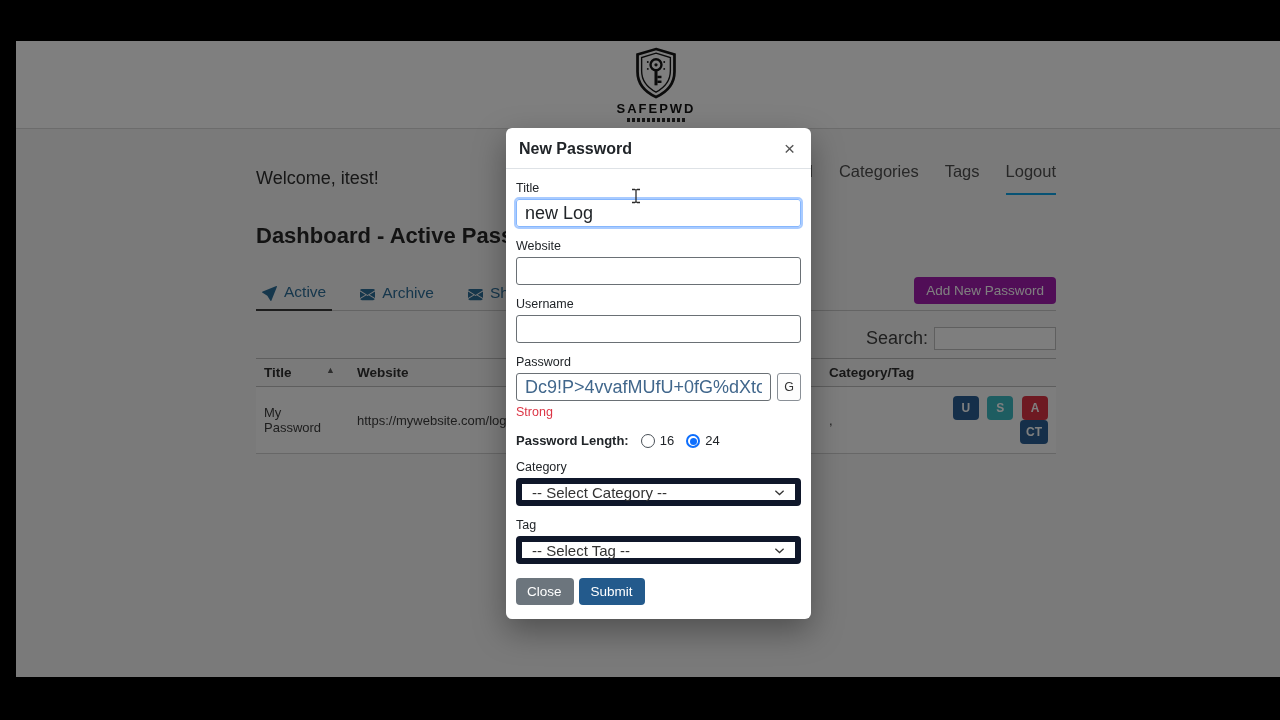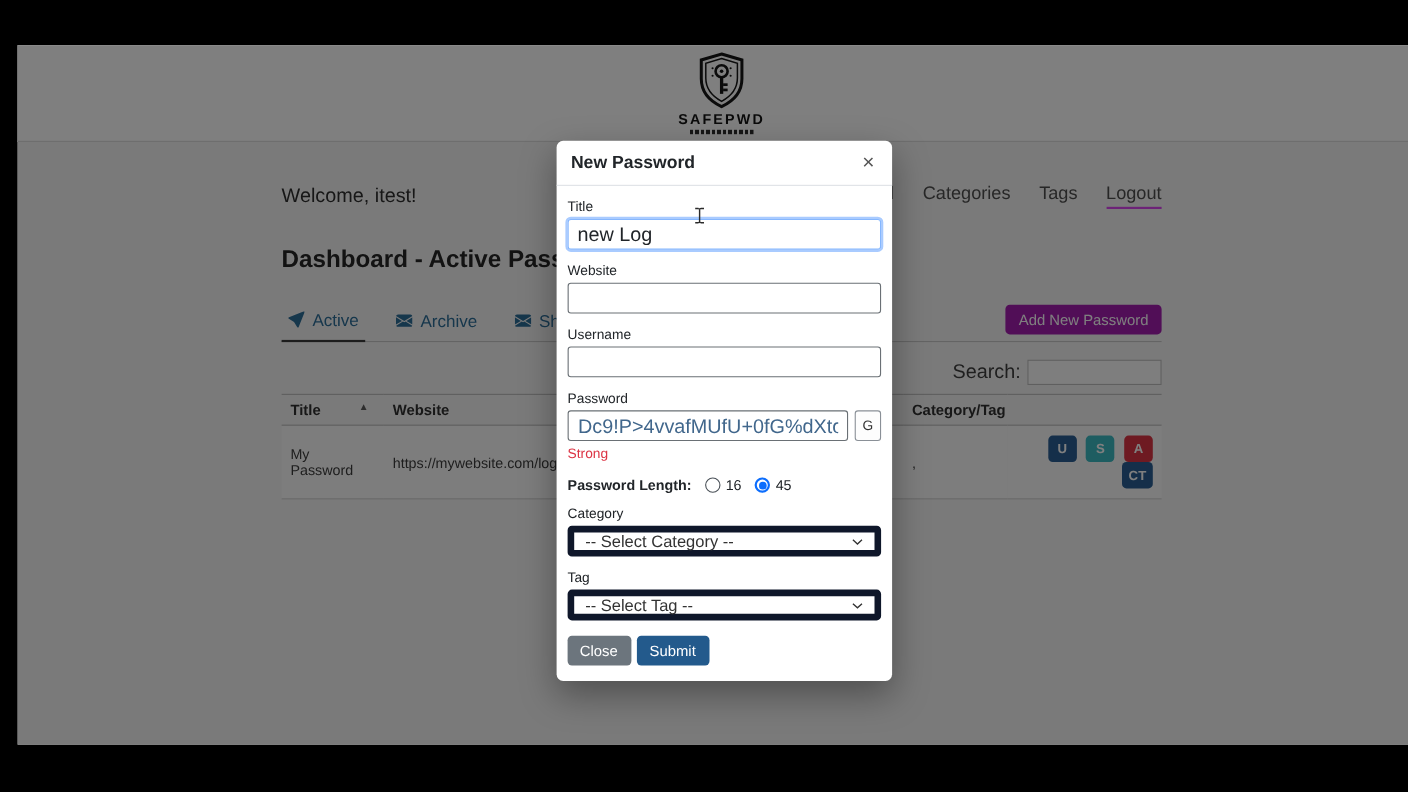--- a/index.html
+++ b/index.html
@@ -14,26 +14,26 @@
   .brand-tagline { width:58px; height:4px; margin-top:2px;
     background:repeating-linear-gradient(90deg,#2a2a2a 0 3px,transparent 3px 5px); }
 
   
   .container { width:800px; margin:0 auto; }
 
   .welcome-row { margin-top:34px; display:flex; justify-content:space-between; align-items:center; height:30px; }
   .welcome-text { font-size:18px; color:#2e2e2e; }
   .top-nav { display:flex; gap:26px; font-size:16.5px; color:#4f4f4f; }
   .top-nav span { cursor:pointer; }
-  .nav-logout { border-bottom:2px solid #d946ef; padding-bottom:2px; }
+  .nav-logout { border-bottom:2px solid #0ea5e9; padding-bottom:12px; }
 
   .page-heading { margin-top:30px; font-size:22px; font-weight:700; color:#262626; }
 
   .tabs-row { margin-top:30px; display:flex; align-items:flex-end; border-bottom:1px solid #c9c9c9; position:relative; }
-  .tab { display:flex; align-items:flex-start; gap:7px; font-size:15.5px; color:#2d6e99; padding:4px 6px 8px 6px; margin-right:22px; cursor:pointer; }
+  .tab { display:flex; align-items:flex-end; gap:7px; font-size:15.5px; color:#2d6e99; padding:4px 6px 8px 6px; margin-right:22px; cursor:pointer; }
   .tab svg { width:15px; height:15px; fill:#2d6e99; }
   .tab.active { border-bottom:2px solid #3a3a3a; margin-bottom:-1px; }
   .add-btn { position:absolute; right:0; bottom:6px; background:#a21caf; color:#fff; font-size:13.5px;
     border:none; border-radius:4px; padding:6px 12px; cursor:pointer; }
 
   .search-row { margin-top:16px; display:flex; justify-content:flex-end; align-items:center; gap:6px; }
   .search-label { font-size:18px; color:#3f3f3f; }
   .search-input { width:122px; height:23px; border:1px solid #bfbfbf; background:#fcfcfc; font-size:12px; padding:0 4px; }
 
   
@@ -223,21 +223,21 @@
       </div>
 
       <div class="length-row">
         <span class="length-label">Password Length:</span>
         <span class="radio-opt">
           <span class="radio"></span>
           <span>16</span>
         </span>
         <span class="radio-opt">
           <span class="radio checked"></span>
-          <span>45</span>
+          <span>24</span>
         </span>
       </div>
 
       <div class="form-group">
         <label class="form-label">Category</label>
         <div class="select">
           <span>-- Select Category --</span>
           <svg viewBox="0 0 16 16" fill="none">
               <path d="M2 5.5 8 11l6-5.5" stroke-width="1.8"></path>
             </svg>

